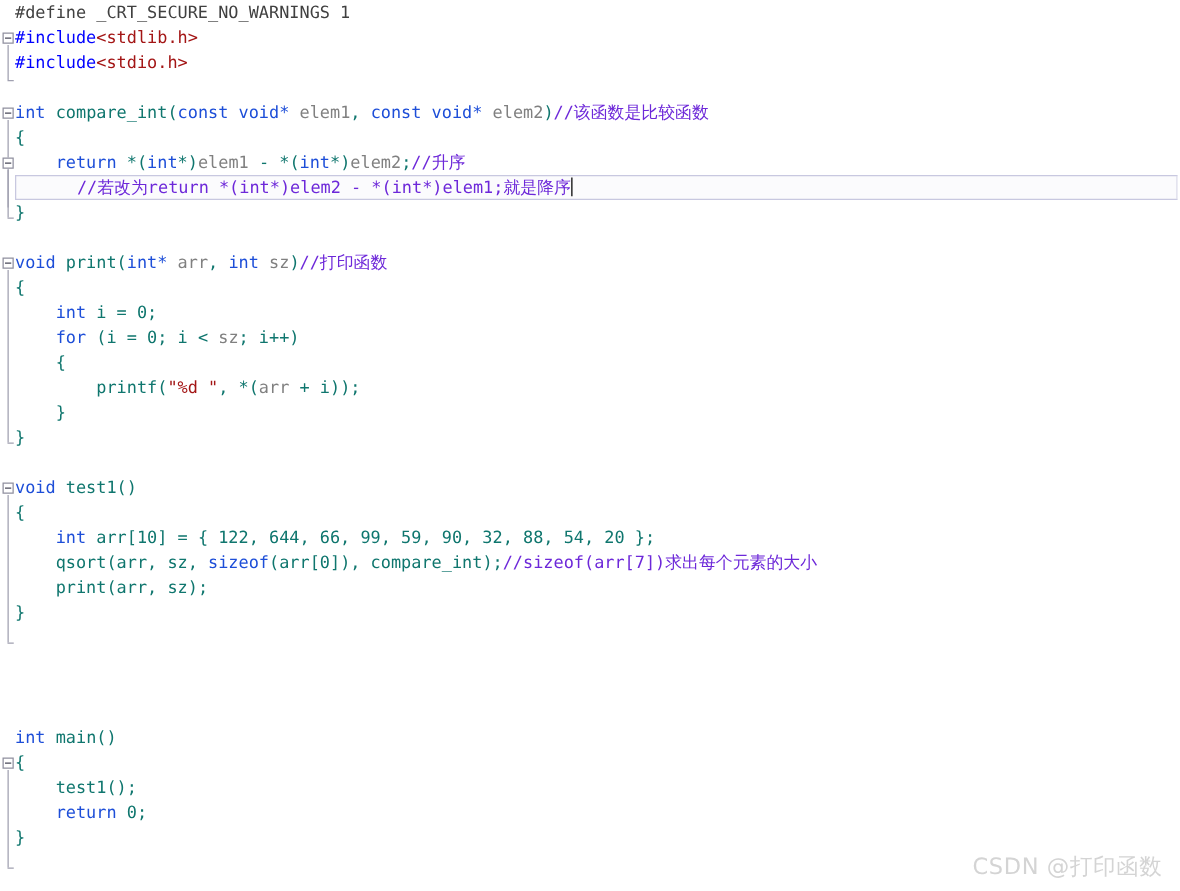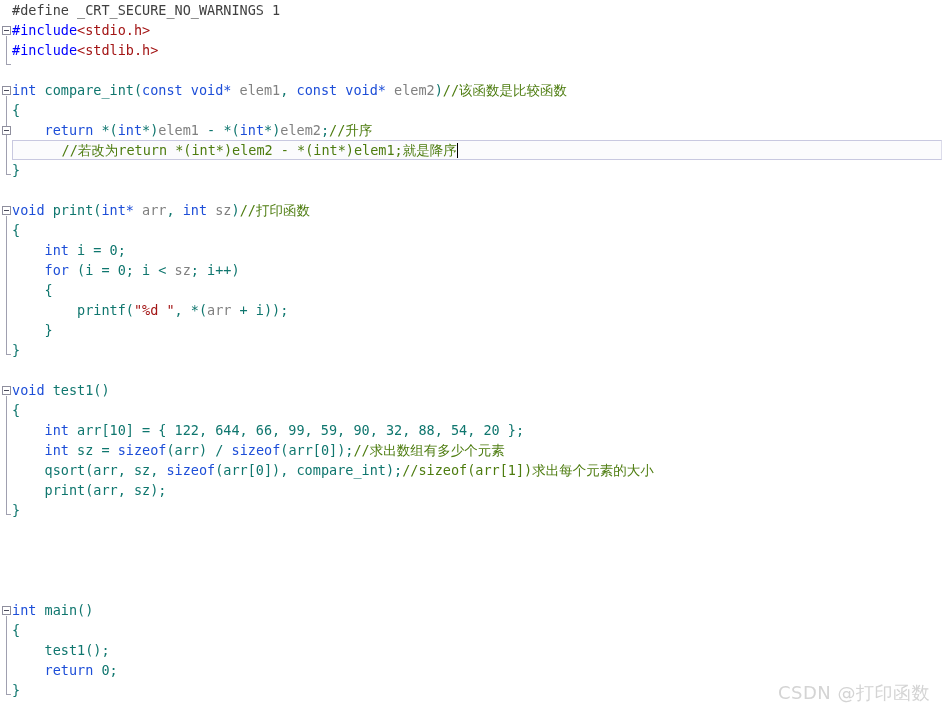--- a/index.html
+++ b/index.html
@@ -57,21 +57,21 @@
     height: 20px;
     line-height: 18px;
   }
 
   
   .kw     { color: #1d4ed8; }
   .pp     { color: #0000ff; }
   .macro  { color: #404040; }
   .hdr    { color: #a31515; }
   .str    { color: #a31515; }
-  .cmt    { color: #4d7c0f; }
+  .cmt    { color: #6d28d9; }
   .param  { color: #808080; }
   .plain  { color: #0f766e; }
 
   
   .caret {
     display: inline-block;
     width: 1px;
     height: 15px;
     background: #000;
     vertical-align: -3px;
@@ -145,24 +145,24 @@
   <div class="guide-foot" style="left:6px; top:514px;"></div>
 
   <div class="fold" style="left:2px; top:606px;"></div>
   <div class="guide" style="left:6px; top:616px; height:78px;"></div>
   <div class="guide-foot" style="left:6px; top:694px;"></div>
 
   <div class="code-area">
 
     <div class="line"><span class="macro">#define _CRT_SECURE_NO_WARNINGS 1</span></div>
 
+    <div class="line"><span class="pp">#include</span><span class="hdr">&lt;stdlib.h&gt;</span></div>
+
     <div class="line"><span class="pp">#include</span><span class="hdr">&lt;stdio.h&gt;</span></div>
 
-    <div class="line"><span class="pp">#include</span><span class="hdr">&lt;stdlib.h&gt;</span></div>
-
     <div class="line blank">&nbsp;</div>
 
     <div class="line"><span class="kw">int</span><span class="plain"> compare_int(</span><span class="kw">const void*</span><span class="param"> elem1</span><span class="plain">, </span><span class="kw">const void*</span><span class="param"> elem2</span><span class="plain">)</span><span class="cmt">//该函数是比较函数</span></div>
 
     <div class="line"><span class="plain">{</span></div>
 
     <div class="line">    <span class="kw">return</span><span class="plain"> *(</span><span class="kw">int</span><span class="plain">*)</span><span class="param">elem1</span><span class="plain"> - </span><span class="plain">*(</span><span class="kw">int</span><span class="plain">*)</span><span class="param">elem2</span><span class="plain">;</span><span class="cmt">//升序</span></div>
 
     <div class="line current">    <span class="cmt">//若改为return *(int*)elem2 - *(int*)elem1;就是降序</span><span class="caret"></span></div>
 
@@ -187,23 +187,22 @@
     <div class="line"><span class="plain">}</span></div>
 
     <div class="line blank">&nbsp;</div>
 
     <div class="line"><span class="kw">void</span><span class="plain"> test1()</span></div>
 
     <div class="line"><span class="plain">{</span></div>
 
     <div class="line">    <span class="kw">int</span><span class="plain"> arr[10] = { 122, 644, 66, 99, 59, 90, 32, 88, 54, 20 };</span></div>
 
-    <div class="line">    <span class="kw">int</span><span class="plain"> sz = </span><span class="kw">sizeof</span><span class="plain">(arr) / </span><span class="kw">sizeof</span><span class="plain">(arr[0]);</span><span class="cmt">//求出数组有多少个元素</span></div>
-
-    <div class="line">    <span class="plain">qsort(arr, sz, </span><span class="kw">sizeof</span><span class="plain">(arr[0]), compare_int);</span><span class="cmt">//sizeof(arr[1])求出每个元素的大小</span></div>
+
+    <div class="line">    <span class="plain">qsort(arr, sz, </span><span class="kw">sizeof</span><span class="plain">(arr[0]), compare_int);</span><span class="cmt">//sizeof(arr[7])求出每个元素的大小</span></div>
 
     <div class="line">    <span class="plain">print(arr, sz);</span></div>
 
     <div class="line"><span class="plain">}</span></div>
 
     <div class="line blank">&nbsp;</div>
     <div class="line blank">&nbsp;</div>
     <div class="line blank">&nbsp;</div>
     <div class="line blank">&nbsp;</div>
 

